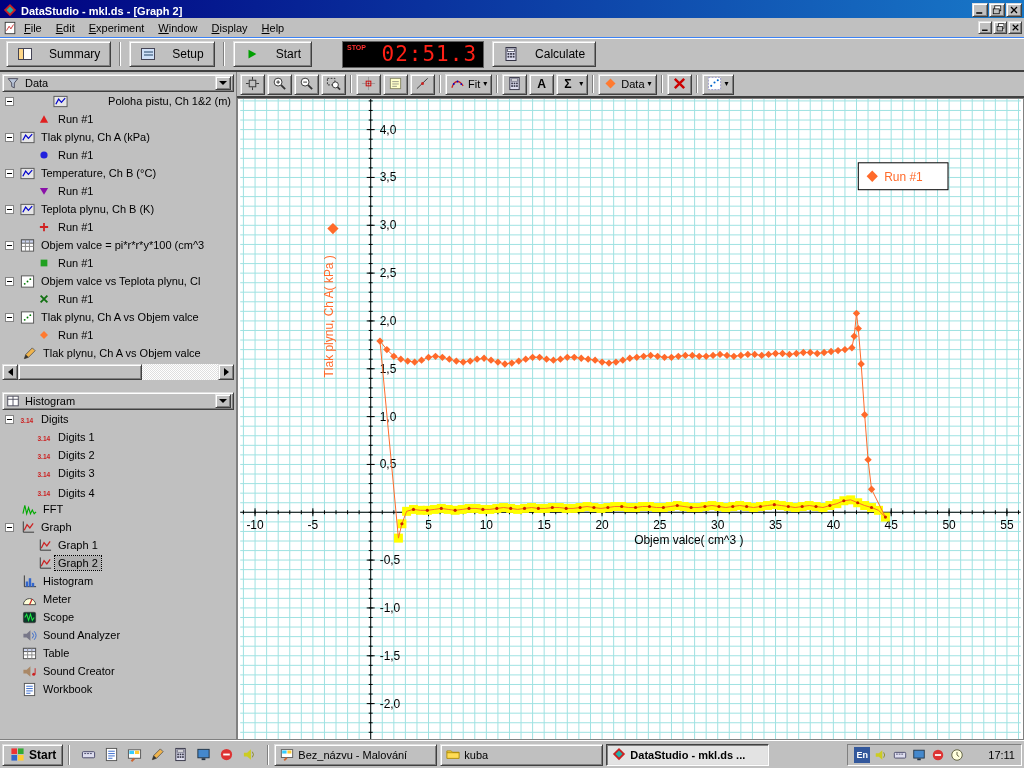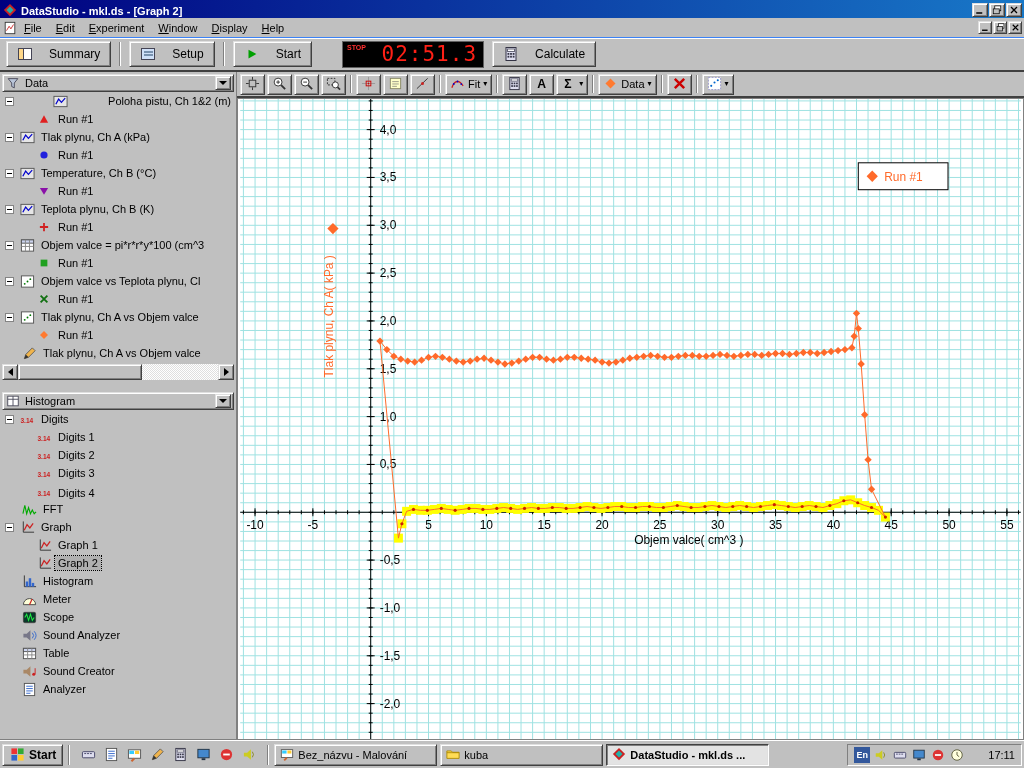--- a/index.html
+++ b/index.html
@@ -537,21 +537,21 @@
             <span class="tlabel">Sound Creator</span>
           </div>
           <div class="tree-row" style="padding-left: 3px;">
             <span class="xspace"></span>
             <span class="ticon">
               <svg viewBox="0 0 16 16" width="15" height="15">
                 <rect x="2.5" y="1.5" width="11" height="13" fill="#fff" stroke="#555"></rect>
                 <path d="M4.5 4.5h7M4.5 7h7M4.5 9.5h7M4.5 12h4.5" stroke="#36c"></path>
               </svg>
             </span>
-            <span class="tlabel">Analyzer</span>
+            <span class="tlabel">Workbook</span>
           </div>
         </div>
     </div>
 
     <div class="content">
       <div class="gbar" id="graph-toolbar">
           <button class="gbtn r3">
             <span><svg viewBox="0 0 16 16" width="15" height="15">
                 <rect x="4.5" y="4.5" width="7" height="7" fill="none" stroke="#333"></rect>
                 <path d="M8 1v3M8 12v3M1 8h3M12 8h3" stroke="#333"></path>

